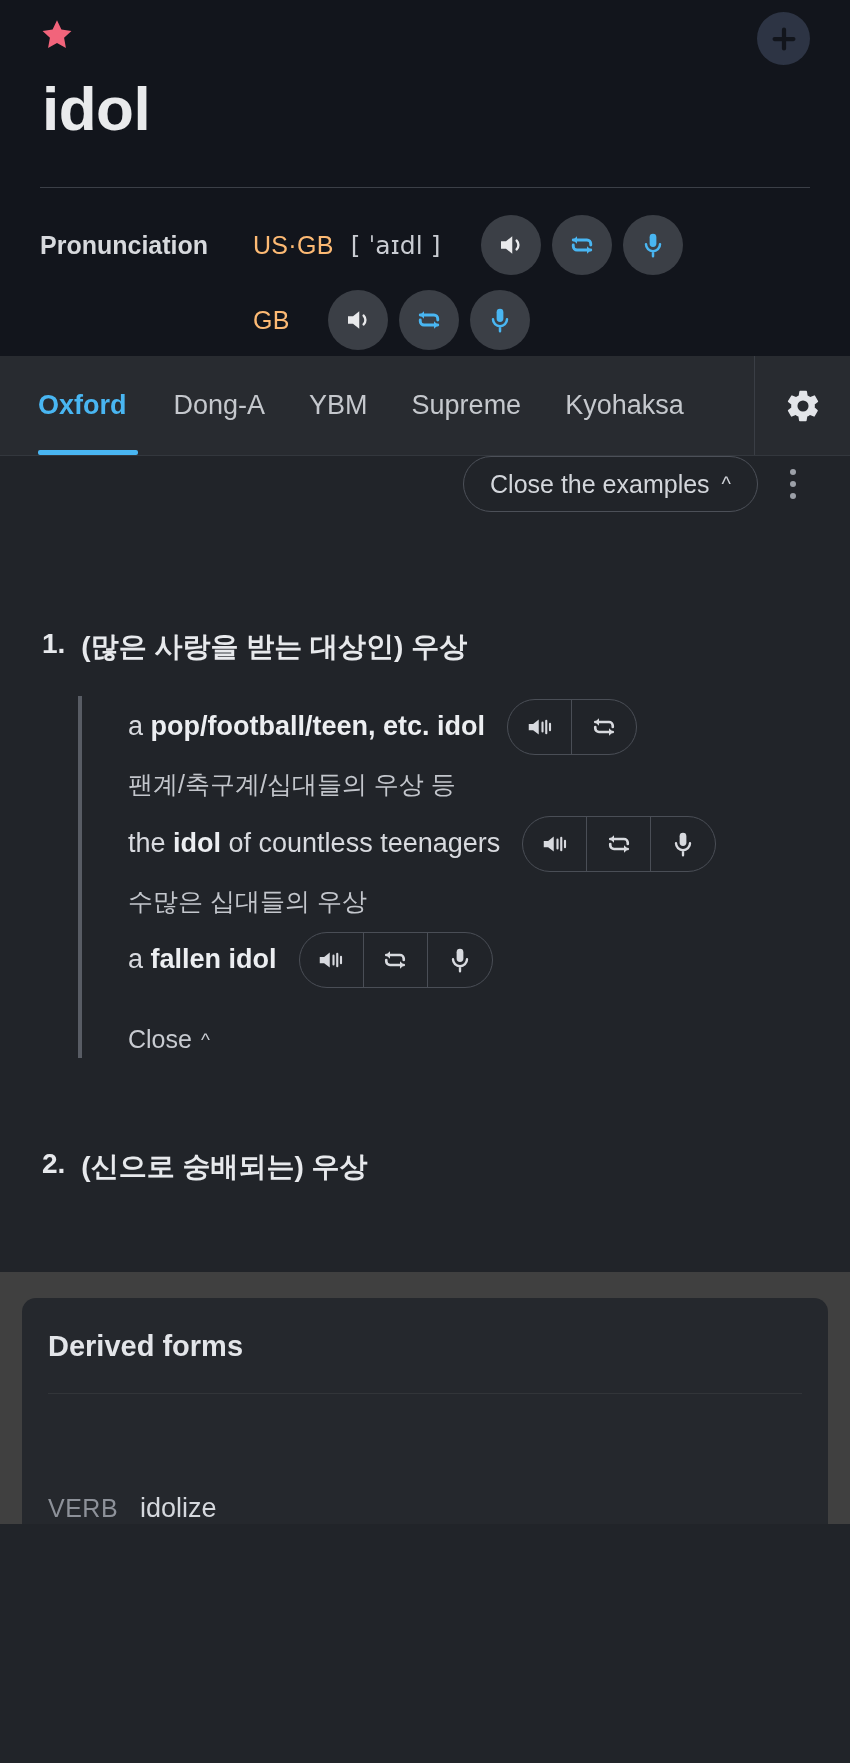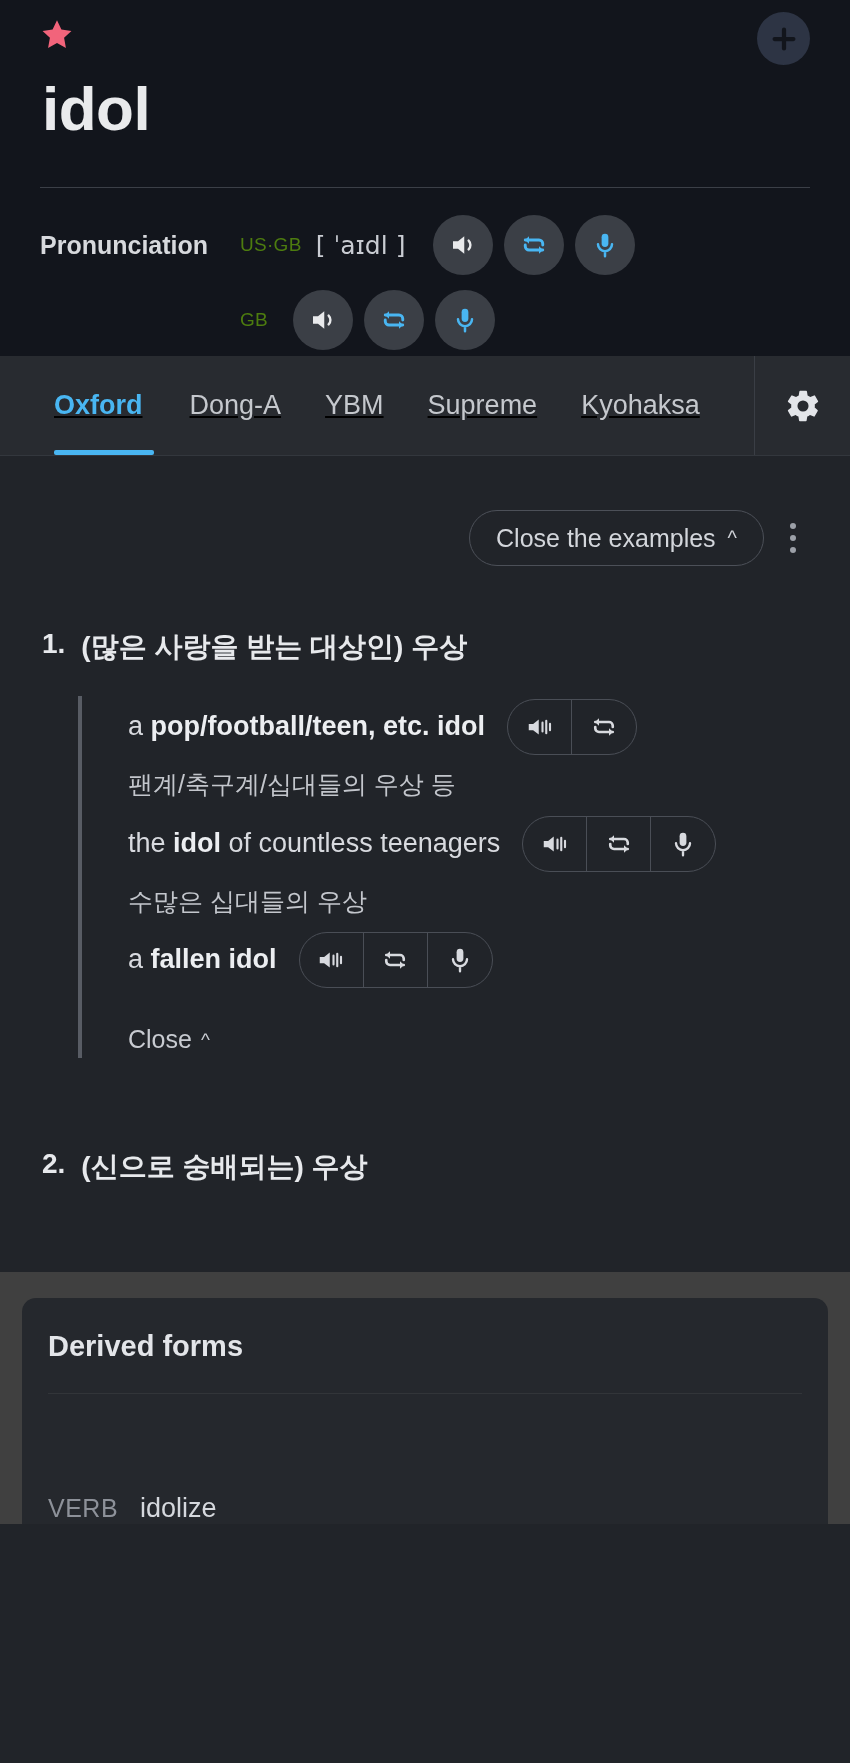--- a/index.html
+++ b/index.html
@@ -72,42 +72,43 @@
     height: 1px;
     background: #3b3f47;
     width: 100%;
   }
 
   .pron-row {
     display: flex;
     align-items: center;
     margin-top: 26px;
     height: 62px;
+    gap: 13px;
   }
   .pron-row.second { margin-top: 13px; }
 
   .pron-label {
     font-size: 25px;
     font-weight: bold;
     color: #d7d9dd;
     width: 200px;
     flex: none;
   }
 
   .pron-region {
-    font-size: 19px;
-    color: #4d7c0f;
+    font-size: 25px;
+    color: #fdba74;
     letter-spacing: 0.3px;
     flex: none;
   }
 
   .pron-ipa {
     font-size: 25px;
     color: #c9ccd2;
-    margin-left: 14px;
+    margin-left: 4px;
     flex: none;
     font-family: "DejaVu Sans", sans-serif;
   }
 
   .round-btn {
     width: 60px;
     height: 60px;
     border-radius: 50%;
     background: #3b3f46;
     display: flex;
@@ -130,23 +131,22 @@
     background: #282b30;
     display: flex;
     align-items: stretch;
     border-bottom: 1px solid #33373d;
   }
 
   .tabs {
     display: flex;
     align-items: flex-start;
     flex: 1;
-    padding-left: 54px;
+    padding-left: 38px;
     gap: 0px;
-    text-decoration: underline;
   }
 
   .tab {
     font-size: 27px;
     color: #c5c8cd;
     padding: 0 22px;
     height: 100%;
     display: flex;
     align-items: center;
     position: relative;
@@ -181,24 +181,24 @@
 
   
   .content {
     background: #212429;
     padding: 0 40px;
     position: relative;
   }
 
   .toolbar-row {
     display: flex;
-    align-items: flex-end;
+    align-items: flex-start;
     justify-content: flex-end;
     height: 110px;
-    gap: 12px;
+    gap: 18px;
   }
 
   .pill {
     border: 1px solid #4c5058;
     border-radius: 34px;
     height: 56px;
     display: flex;
     align-items: center;
     padding: 0 26px;
     gap: 12px;

